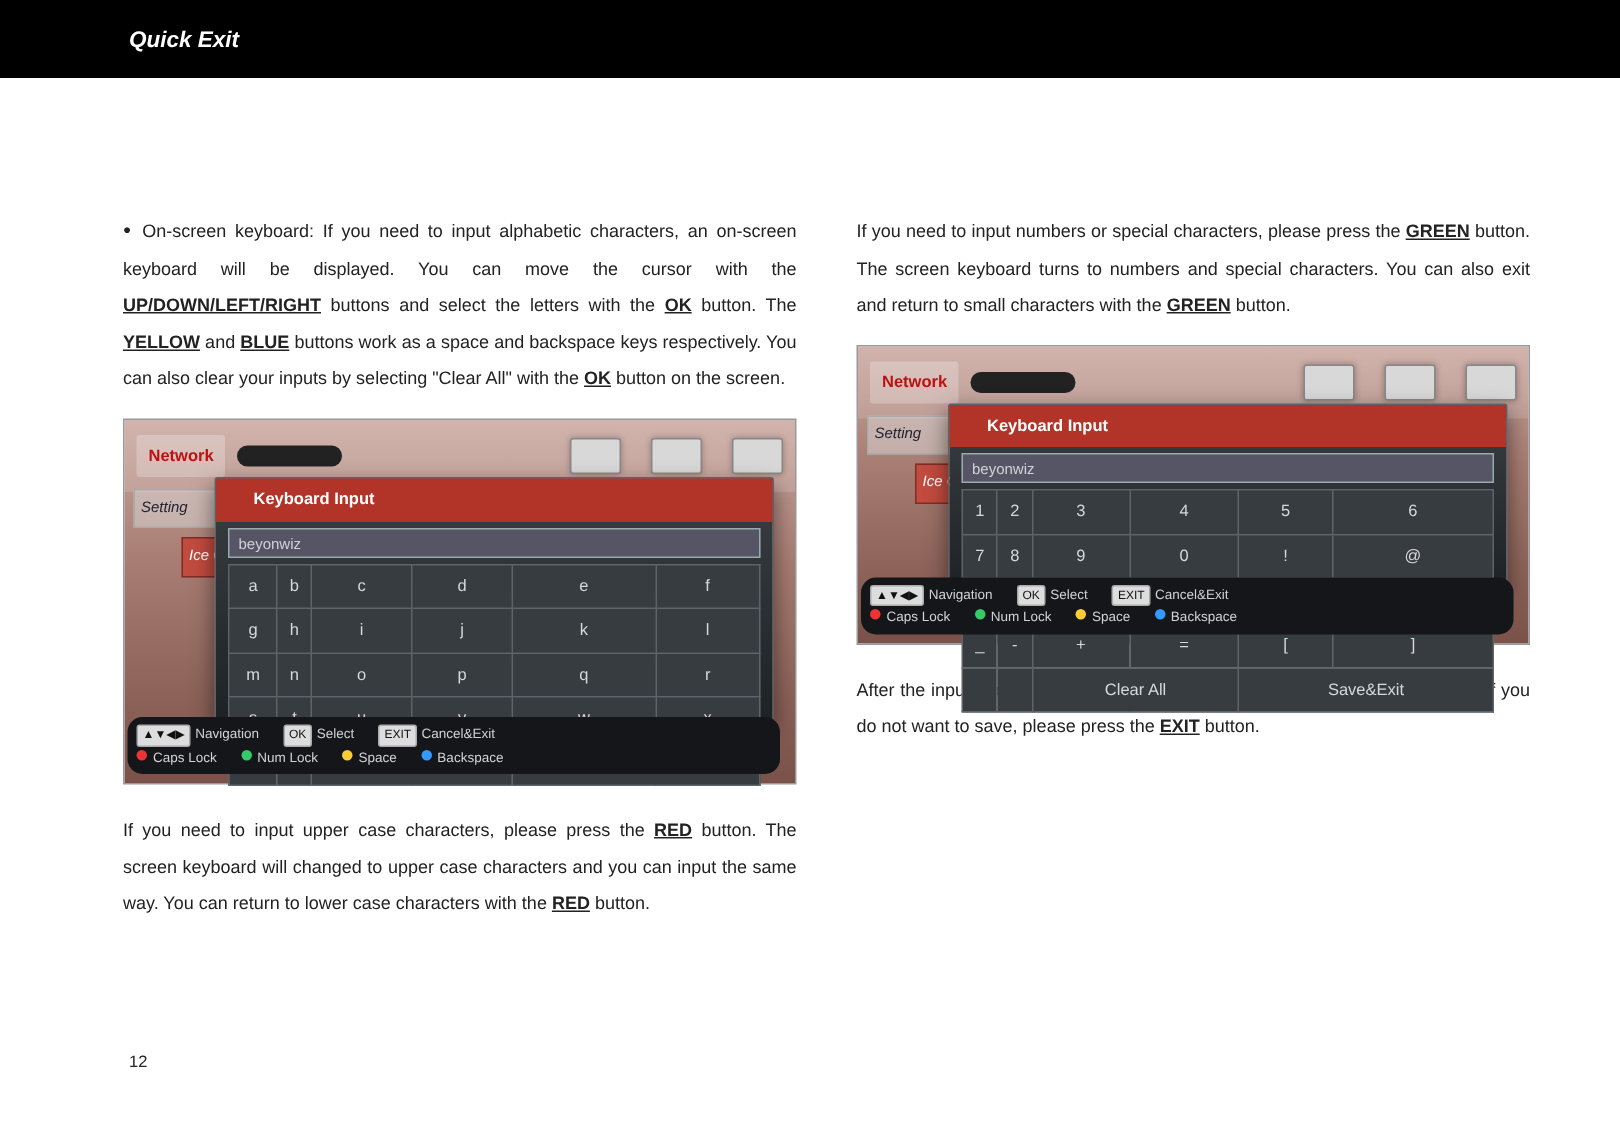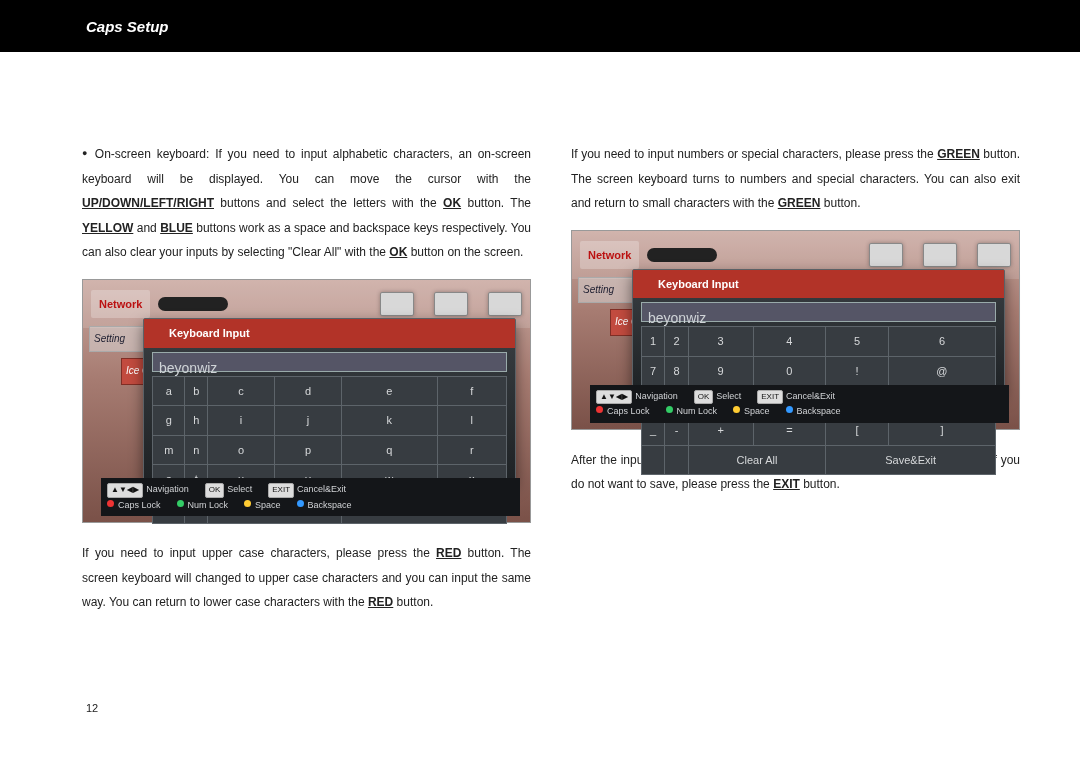--- a/index.html
+++ b/index.html
@@ -96,48 +96,48 @@
     border:1px solid #5b6166; border-radius:2px;
     box-shadow: 0 6px 14px rgba(0,0,0,.5);
     color:#d6d8da;
   }
   .panel-title {
     background:#b23328; color:#fff; font-size:11px; font-weight:bold;
     padding:3px 25px;
   }
   .panel-input {
     margin:4px 8px 2px 8px; height:16px; background:#556; border:1px solid #9aa;
-    font-size:14px; padding:1px 6px; color:#cfd3d7;
+    font-size:10px; padding:1px 6px; color:#cfd3d7;
   }
   table.keys {
     border-collapse: collapse; width: calc(100% - 16px);
     margin:4px 8px 8px 8px; font-size:11px; color:#d6d8da;
   }
   table.keys td {
     border:1px solid #5d646a; text-align:center; padding:3px 0;
     background:#373c41;
   }
 
   .hints {
-    position:absolute; left:18px; right:10px; bottom:6px;
+    position:absolute; left:2px; right:10px; bottom:6px;
     background:#141619; color:#d0d2d5; font-size:9px;
-    padding:4px 6px; line-height:1.6;
+    padding:4px 6px; line-height:1.6;border-radius:10px;
   }
   .hints .row { display:flex; gap:16px; flex-wrap:wrap;}
   .badge { display:inline-block; border:1px solid #aaa; background:#ddd; color:#111;
            font-size:8px; padding:0 3px; border-radius:2px; margin-right:3px;}
   .dot { display:inline-block; width:7px;height:7px;border-radius:50%;
          vertical-align:1px;margin-right:4px;}
   .red{background:#e33;} .green{background:#3c6;} .yellow{background:#fc3;} .blue{background:#39f;}
 </style>
 </head>
 <body>
 
 <div class="header-band">
-  <div class="header-title">Caps Setup</div>
+  <div class="header-title">Quick Exit</div>
 </div>
 
 <div class="page">
 
   <div class="col">
     <p class="bullet">
       <span>On-screen keyboard: If you need to input alphabetic characters, an on-screen keyboard will be displayed. You can move the cursor with the </span><span class="bold">UP/DOWN/LEFT/RIGHT</span><span> buttons and select the letters with the </span><span class="bold">OK</span><span> button. The </span><span class="bold">YELLOW</span><span> and </span><span class="bold">BLUE</span><span> buttons work as a space and backspace keys respectively. You can also clear your inputs by selecting "Clear All" with the </span><span class="bold">OK</span><span> button on the screen.</span>
     </p>
 
     <div class="shot shot-tall">

